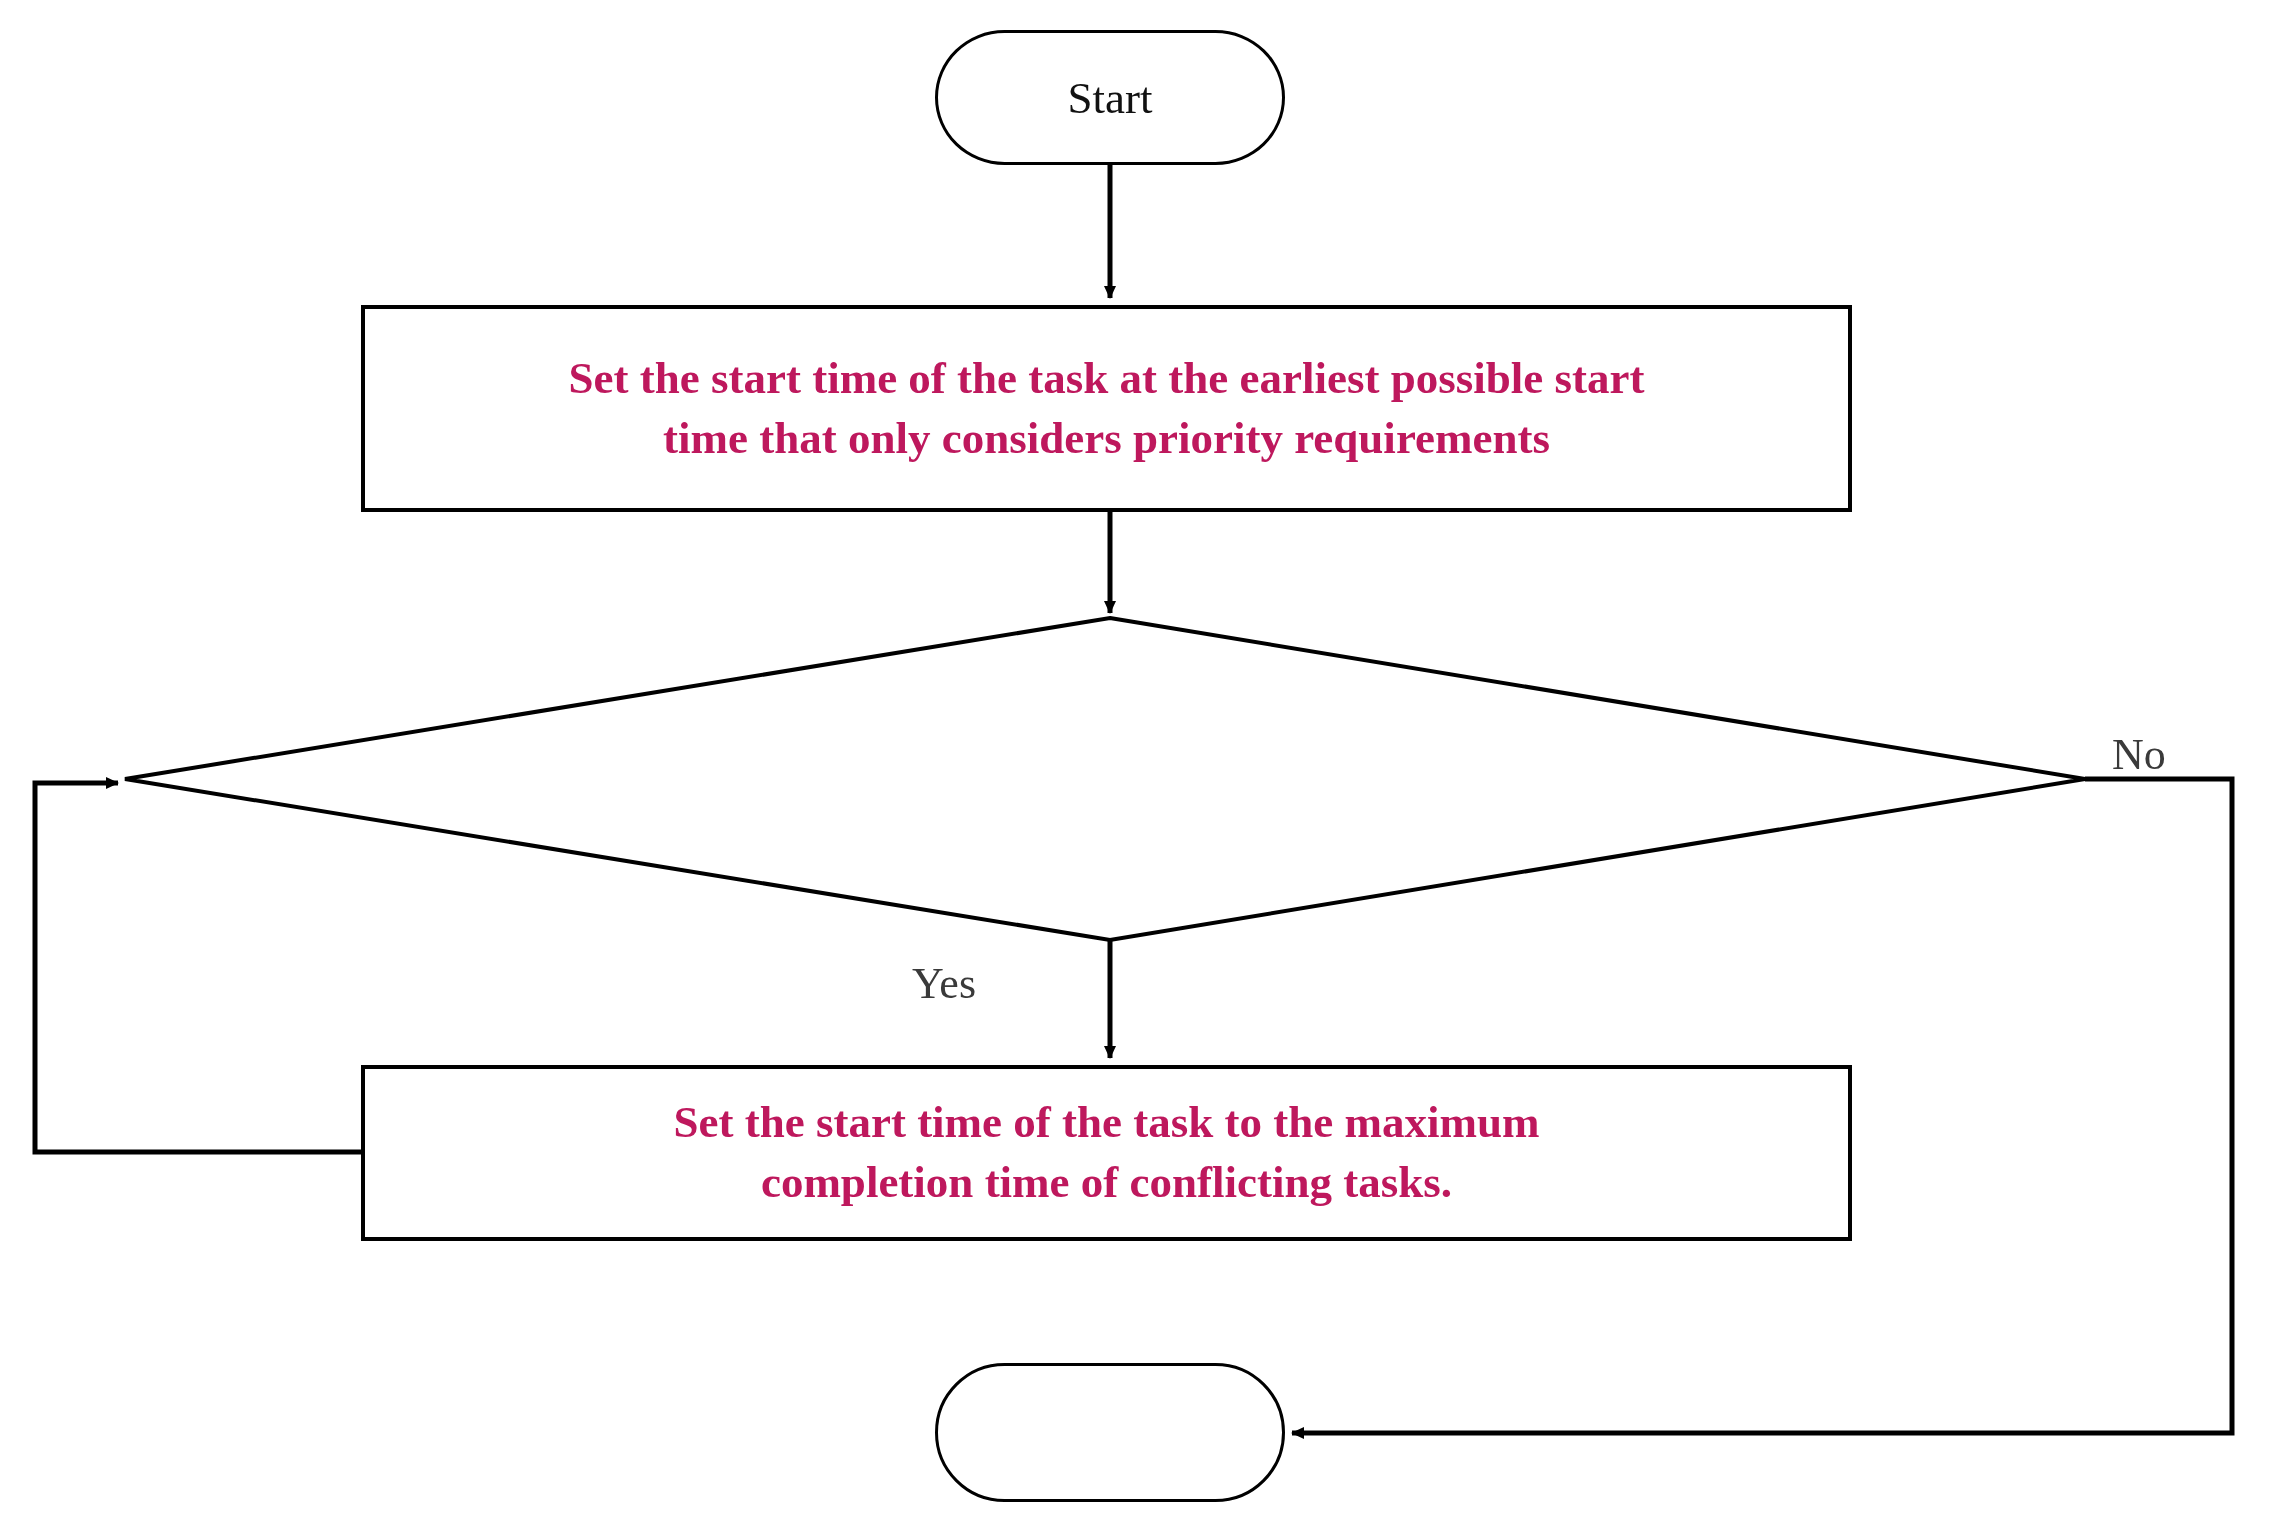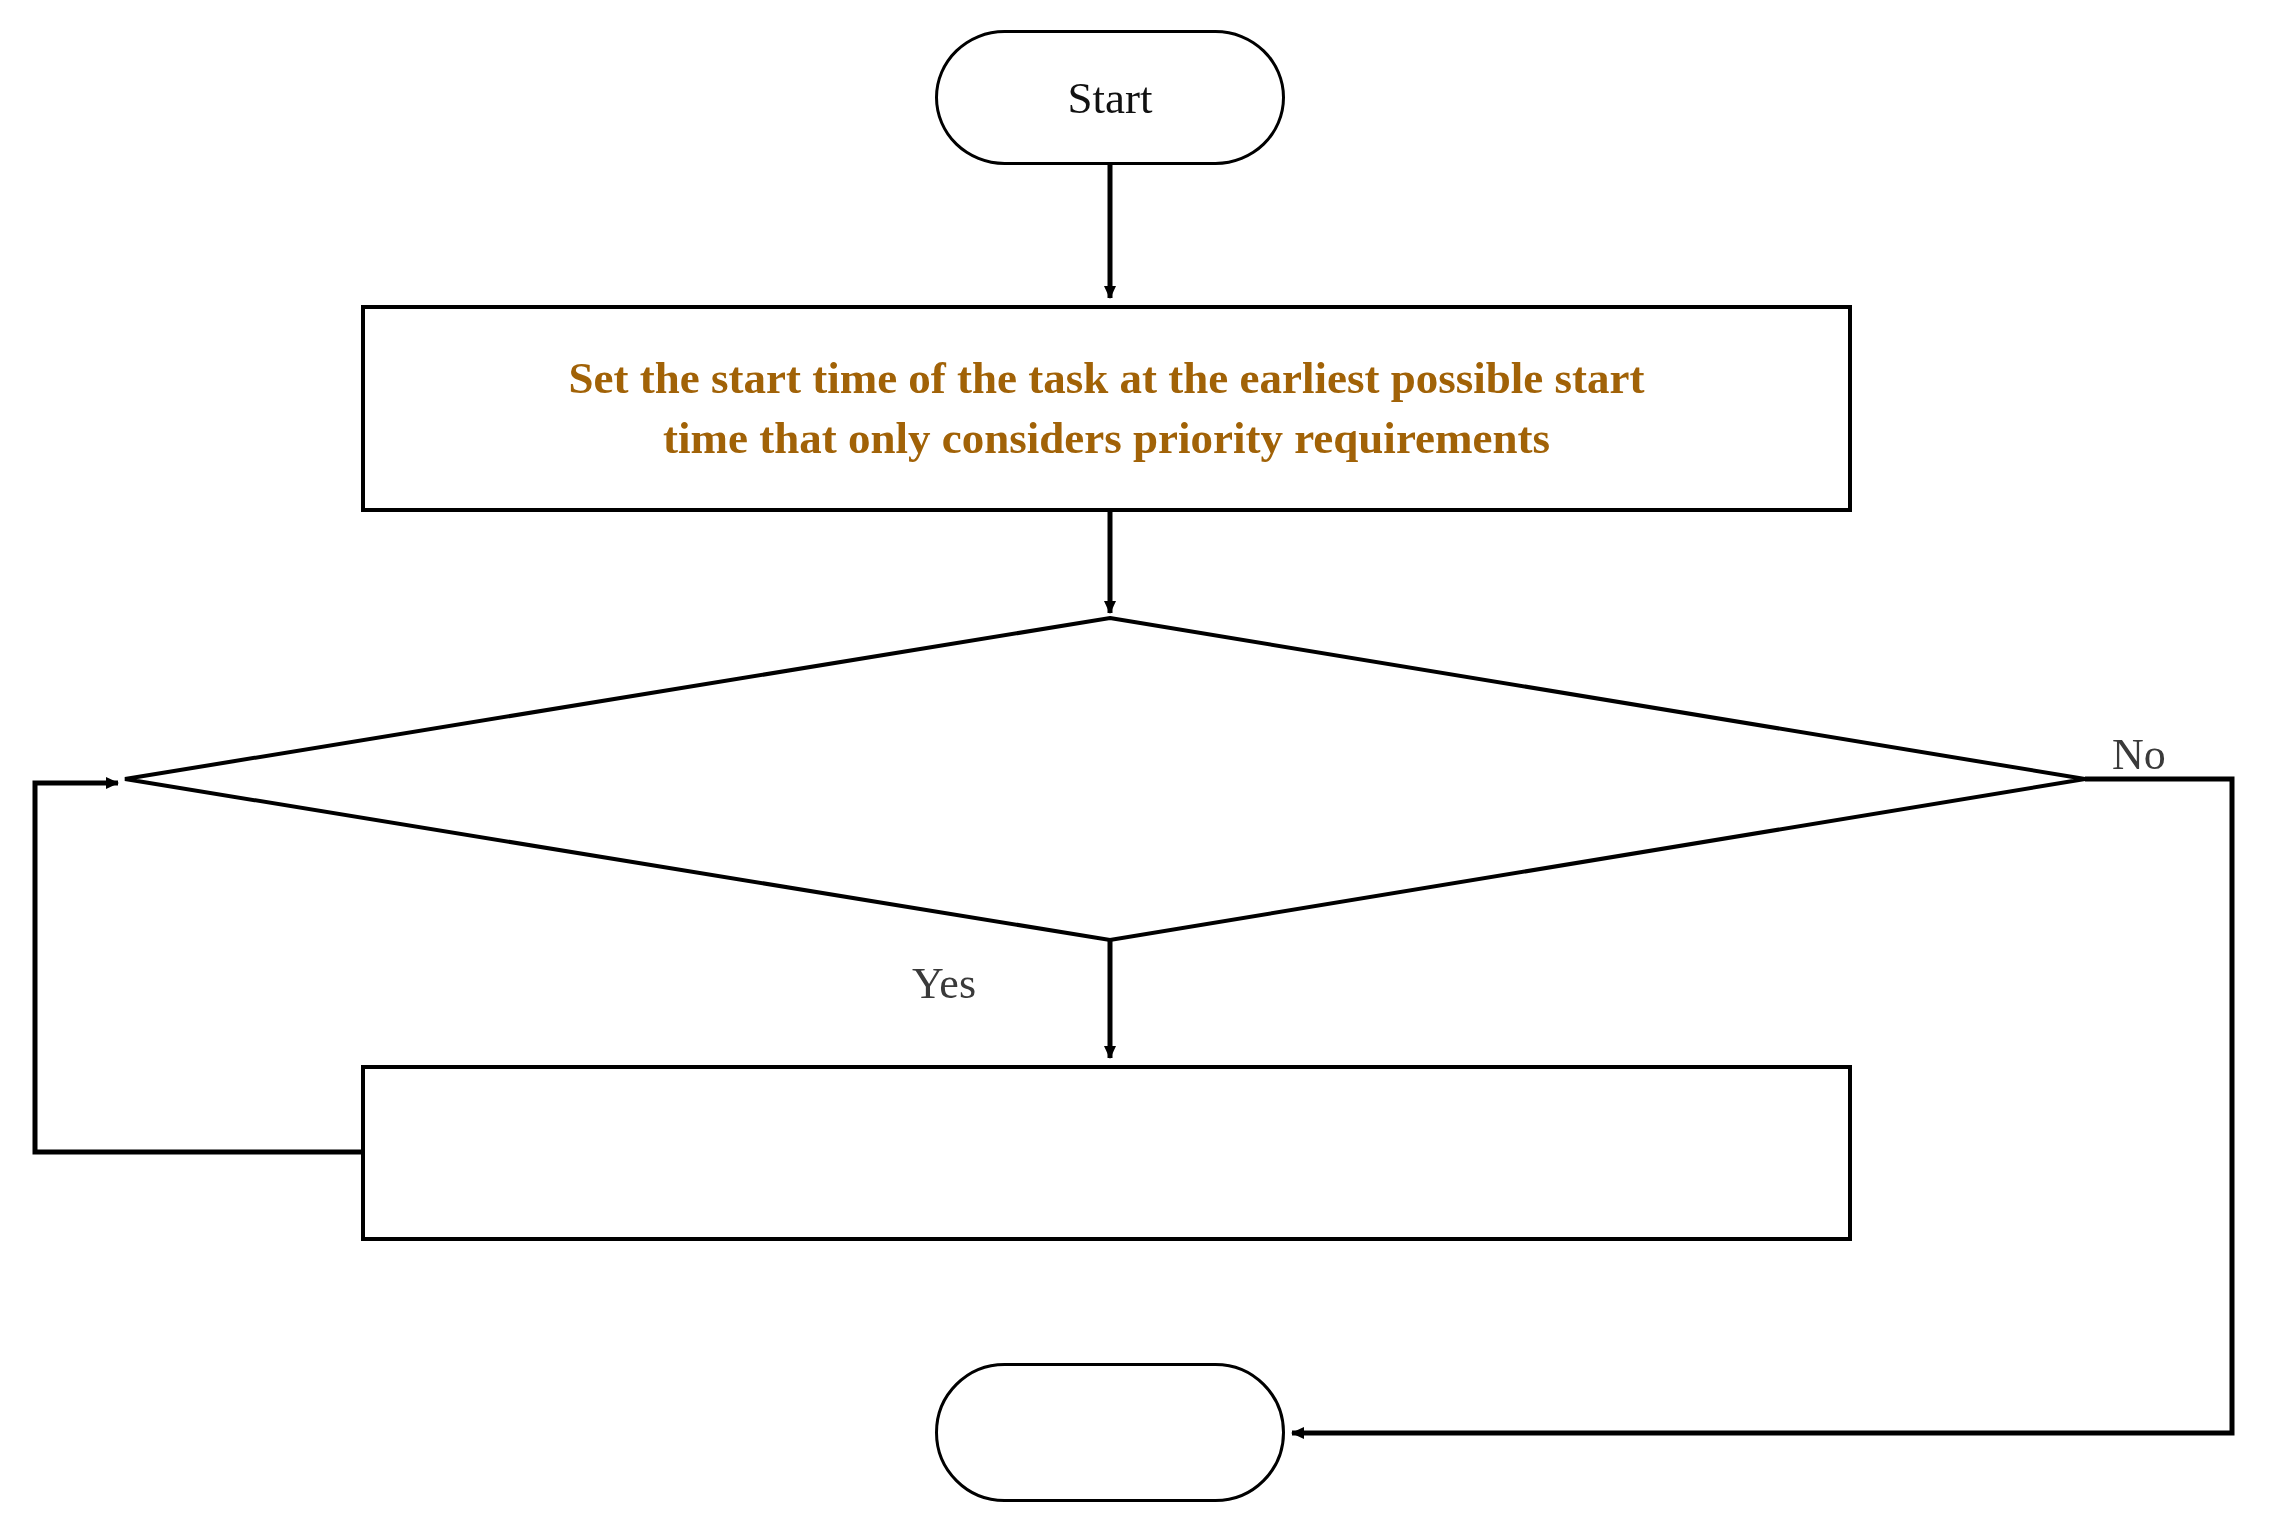--- a/index.html
+++ b/index.html
@@ -53,21 +53,21 @@
   }
   .process-label {
     position: absolute;
     display: flex;
     align-items: center;
     justify-content: center;
     text-align: center;
     font-weight: bold;
     font-size: 45px;
     line-height: 1.33;
-    color: #a16207;
+    color: #be185d;
     white-space: pre-line;
     padding: 16px 10px;
     box-sizing: border-box;
     border-radius: 7px;
   }
   
   .decision-label {
     position: absolute;
     display: flex;
     align-items: center;
@@ -121,16 +121,18 @@
   <div class="process" style="left:361px; top:305px; width:1491px; height:207px;"></div>
   <div class="process-label" style="left:361px; top:305px; width:1491px; height:207px;">Set the start time of the task at the earliest possible start
 time that only considers priority requirements</div>
 
   <div style="position:absolute; left:125px; top:618px; width:1960px; height:322px;"></div>
 
   <div class="branch-label" style="left:912px; top:958px;">Yes</div>
   <div class="branch-label" style="left:2112px; top:709px;margin-top:20px;">No</div>
 
   <div class="process" style="left:361px; top:1065px; width:1491px; height:176px;"></div>
+  <div class="process-label" style="left:361px; top:1065px; width:1491px; height:176px;">Set the start time of the task to the maximum
+completion time of conflicting tasks.</div>
 
   <div class="terminal end" style="left:935px; top:1363px; width:350px; height:139px;"></div>
 
 </div>
 
 </body></html>

